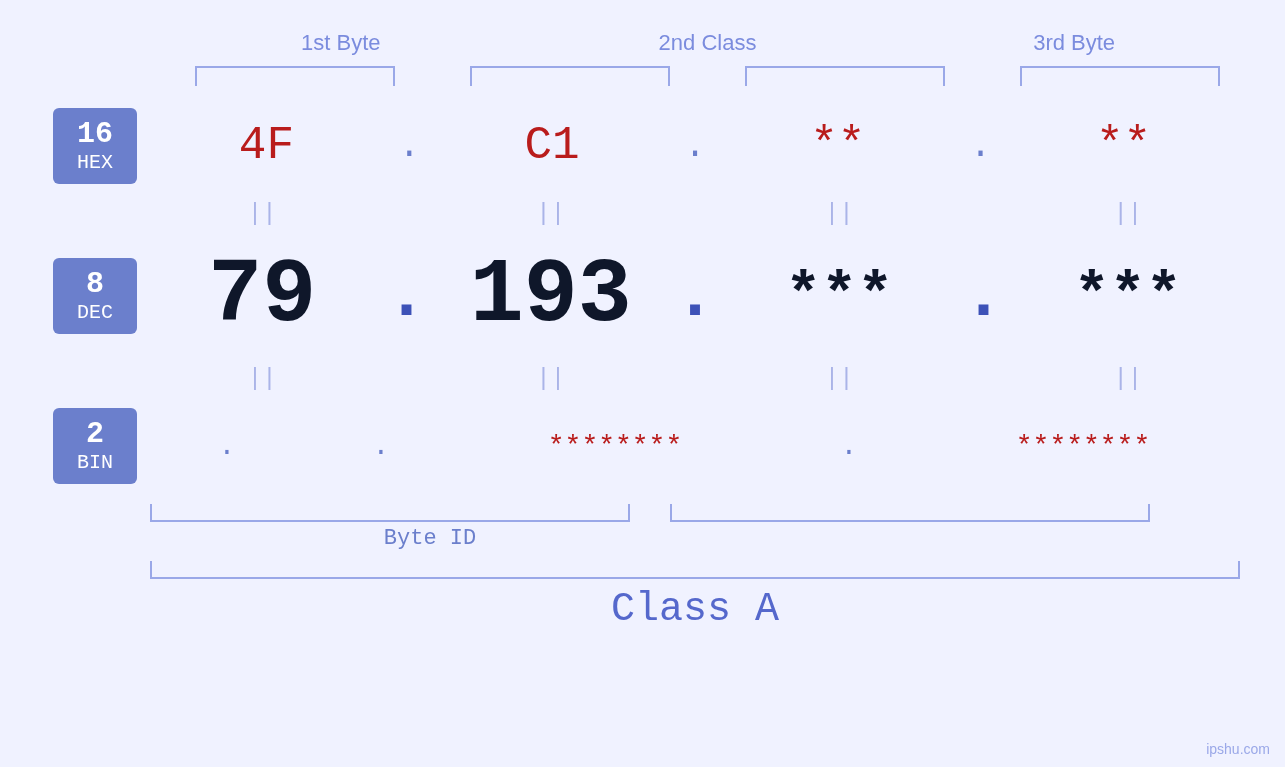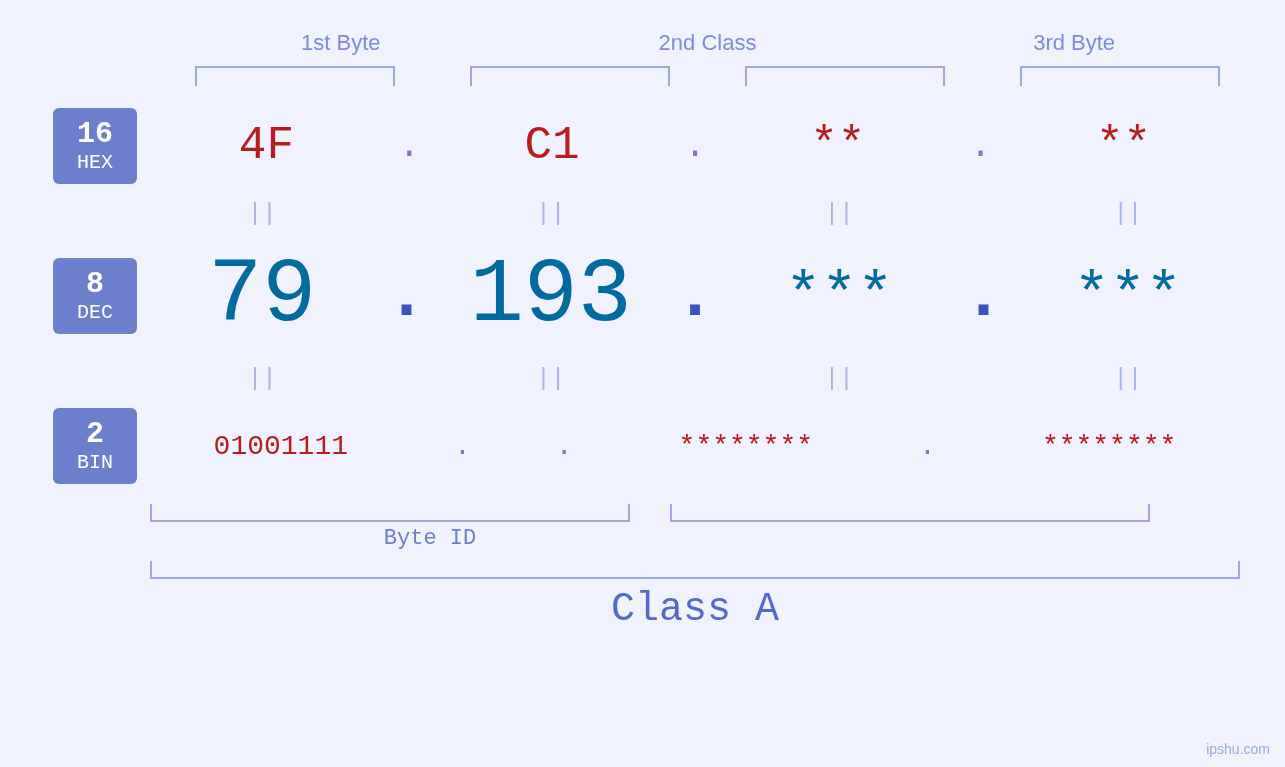--- a/index.html
+++ b/index.html
@@ -90,22 +90,22 @@
       align-items: center;
       justify-content: center;
     }
 
     .byte-cell.hex-val {
       font-size: 46px;
     }
 
     .byte-cell.dec-val {
       font-size: 90px;
-      font-weight: normal;
-      color: #0369a1;
+      font-weight: bold;
+      color: #0f172a;
     }
 
     .byte-cell.bin-val {
       font-size: 28px;
     }
 
     .dot-sep {
       width: 40px;
       text-align: center;
       color: #6b7fcc;
@@ -220,21 +220,20 @@
     </div>
 
     <div style="display:flex; align-items:center; width:1200px; height:100px;">
       <div style="width:110px; display:flex; justify-content:center;">
         <div class="base-badge">
           <span class="base-number">2</span>
           <span class="base-label">BIN</span>
         </div>
       </div>
       <div style="flex:1; display:flex; align-items:center; justify-content:space-around;">
-        <span class="byte-cell bin-val" style="width:200px;">01001111</span>
         <span class="dot-sep bin-dot" style="width:40px;">.</span>
         <span class="dot-sep bin-dot" style="width:40px;">.</span>
         <span class="byte-cell bin-val" style="width:200px;">********</span>
         <span class="dot-sep bin-dot" style="width:40px;">.</span>
         <span class="byte-cell bin-val" style="width:200px;">********</span>
       </div>
     </div>
 
     <div style="display:flex; width:1200px; align-items:flex-end; margin-top:8px; margin-left:110px;">
 

